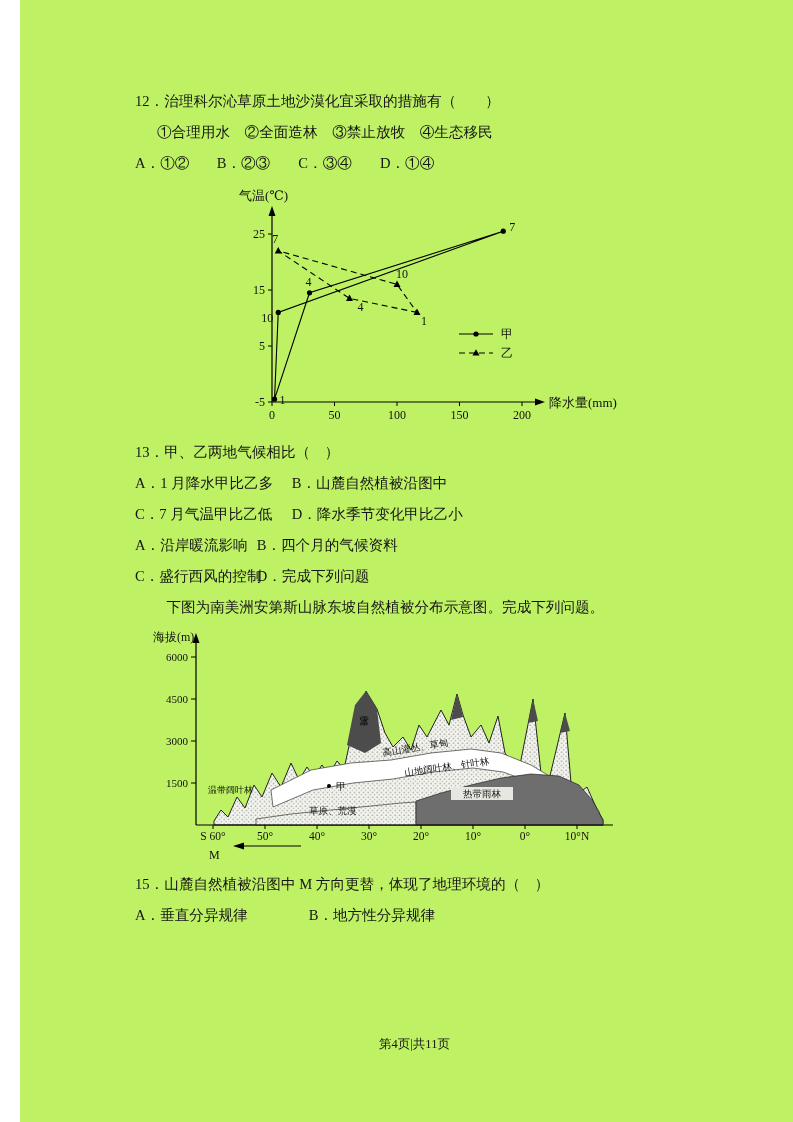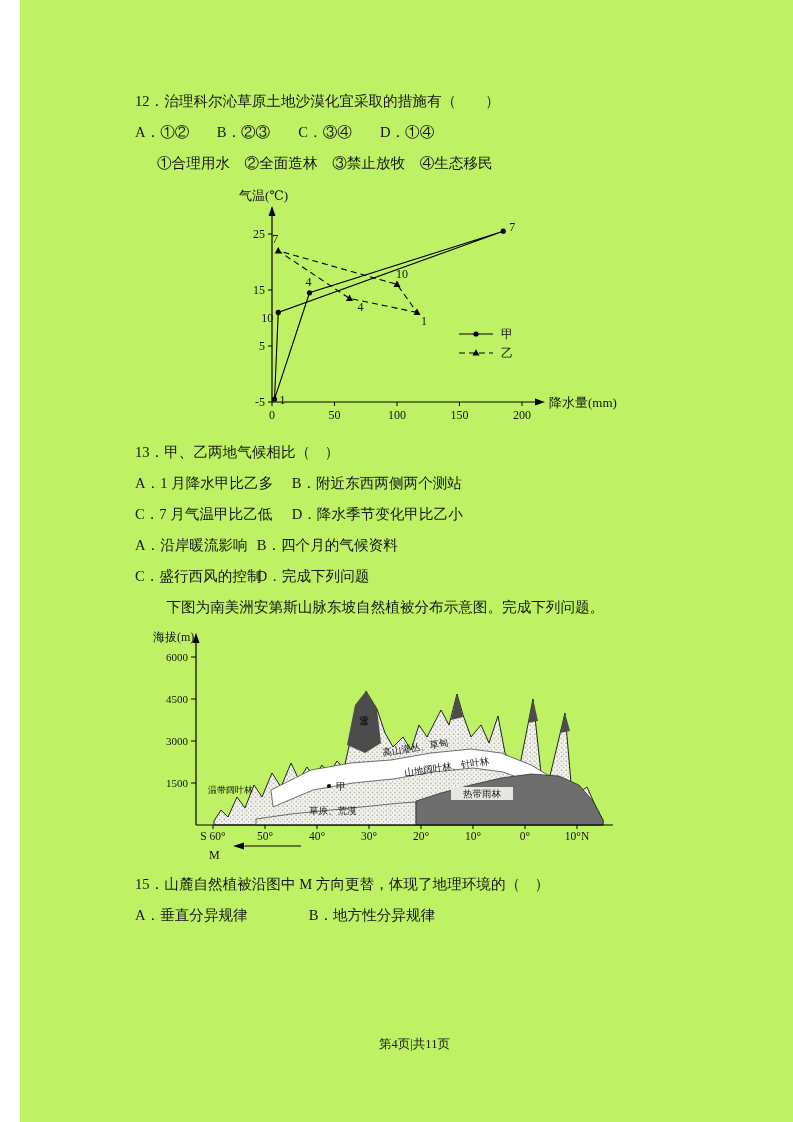--- a/index.html
+++ b/index.html
@@ -21,27 +21,27 @@
   svg text { font-family:"Liberation Serif","DejaVu Serif",serif; fill:#111; }
   .vtext { writing-mode:vertical-rl; text-orientation:upright; }
 </style>
 </head>
 <body>
 
 <div class="page">
   <div class="content">
 
     <div class="line">12．治理科尔沁草原土地沙漠化宜采取的措施有（　　）</div>
+    <div class="line indent">①合理用水　②全面造林　③禁止放牧　④生态移民</div>
     <div class="line">
       <span class="c w78">A．①②</span>
       <span class="c w78">B．②③</span>
       <span class="c w78">C．③④</span>
       <span class="c">D．①④</span>
     </div>
-    <div class="line indent">①合理用水　②全面造林　③禁止放牧　④生态移民</div>
 
 
     <div class="chart1-wrap">
       <svg id="chart1-svg" width="400" height="246" viewBox="0 0 400 246">
           <line x1="45" y1="218" x2="45" y2="30" stroke="#000" stroke-width="1.2"></line>
           <polygon points="45,22 41.5,32 48.5,32" fill="#000"></polygon>
           <line x1="45" y1="218" x2="310" y2="218" stroke="#000" stroke-width="1.2"></line>
           <polygon points="318,218 308,214.5 308,221.5" fill="#000"></polygon>
           <text x="12" y="16" font-size="13">气温(℃)</text>
           <text x="322" y="223" font-size="13">降水量(mm)</text>
@@ -86,21 +86,21 @@
           <text x="274" y="154" font-size="12">甲</text>
           <line x1="232" y1="169" x2="266" y2="169" stroke="#000" stroke-width="1.1" stroke-dasharray="6,4"></line>
           <polygon points="249,165.2 245.5,171.6 252.5,171.6" fill="#000"></polygon>
           <text x="274" y="173" font-size="12">乙</text>
         </svg>
     </div>
 
     <div class="line">13．甲、乙两地气候相比（　）</div>
     <div class="line">
       <span class="c w153">A．1 月降水甲比乙多</span>
-      <span class="c">B．附近东西两侧两个测站</span>
+      <span class="c">B．山麓自然植被沿图中</span>
     </div>
     <div class="line">
       <span class="c w153">C．7 月气温甲比乙低</span>
       <span class="c">D．降水季节变化甲比乙小</span>
     </div>
 
     <div class="line">
       <span class="c w118">A．沿岸暖流影响</span>
       <span class="c">B．四个月的气候资料</span>
     </div>

